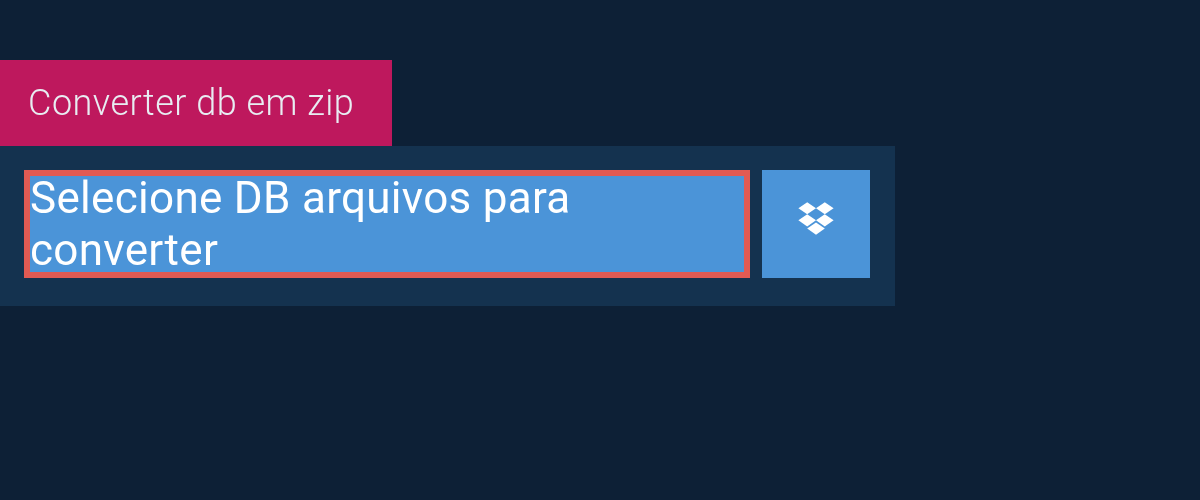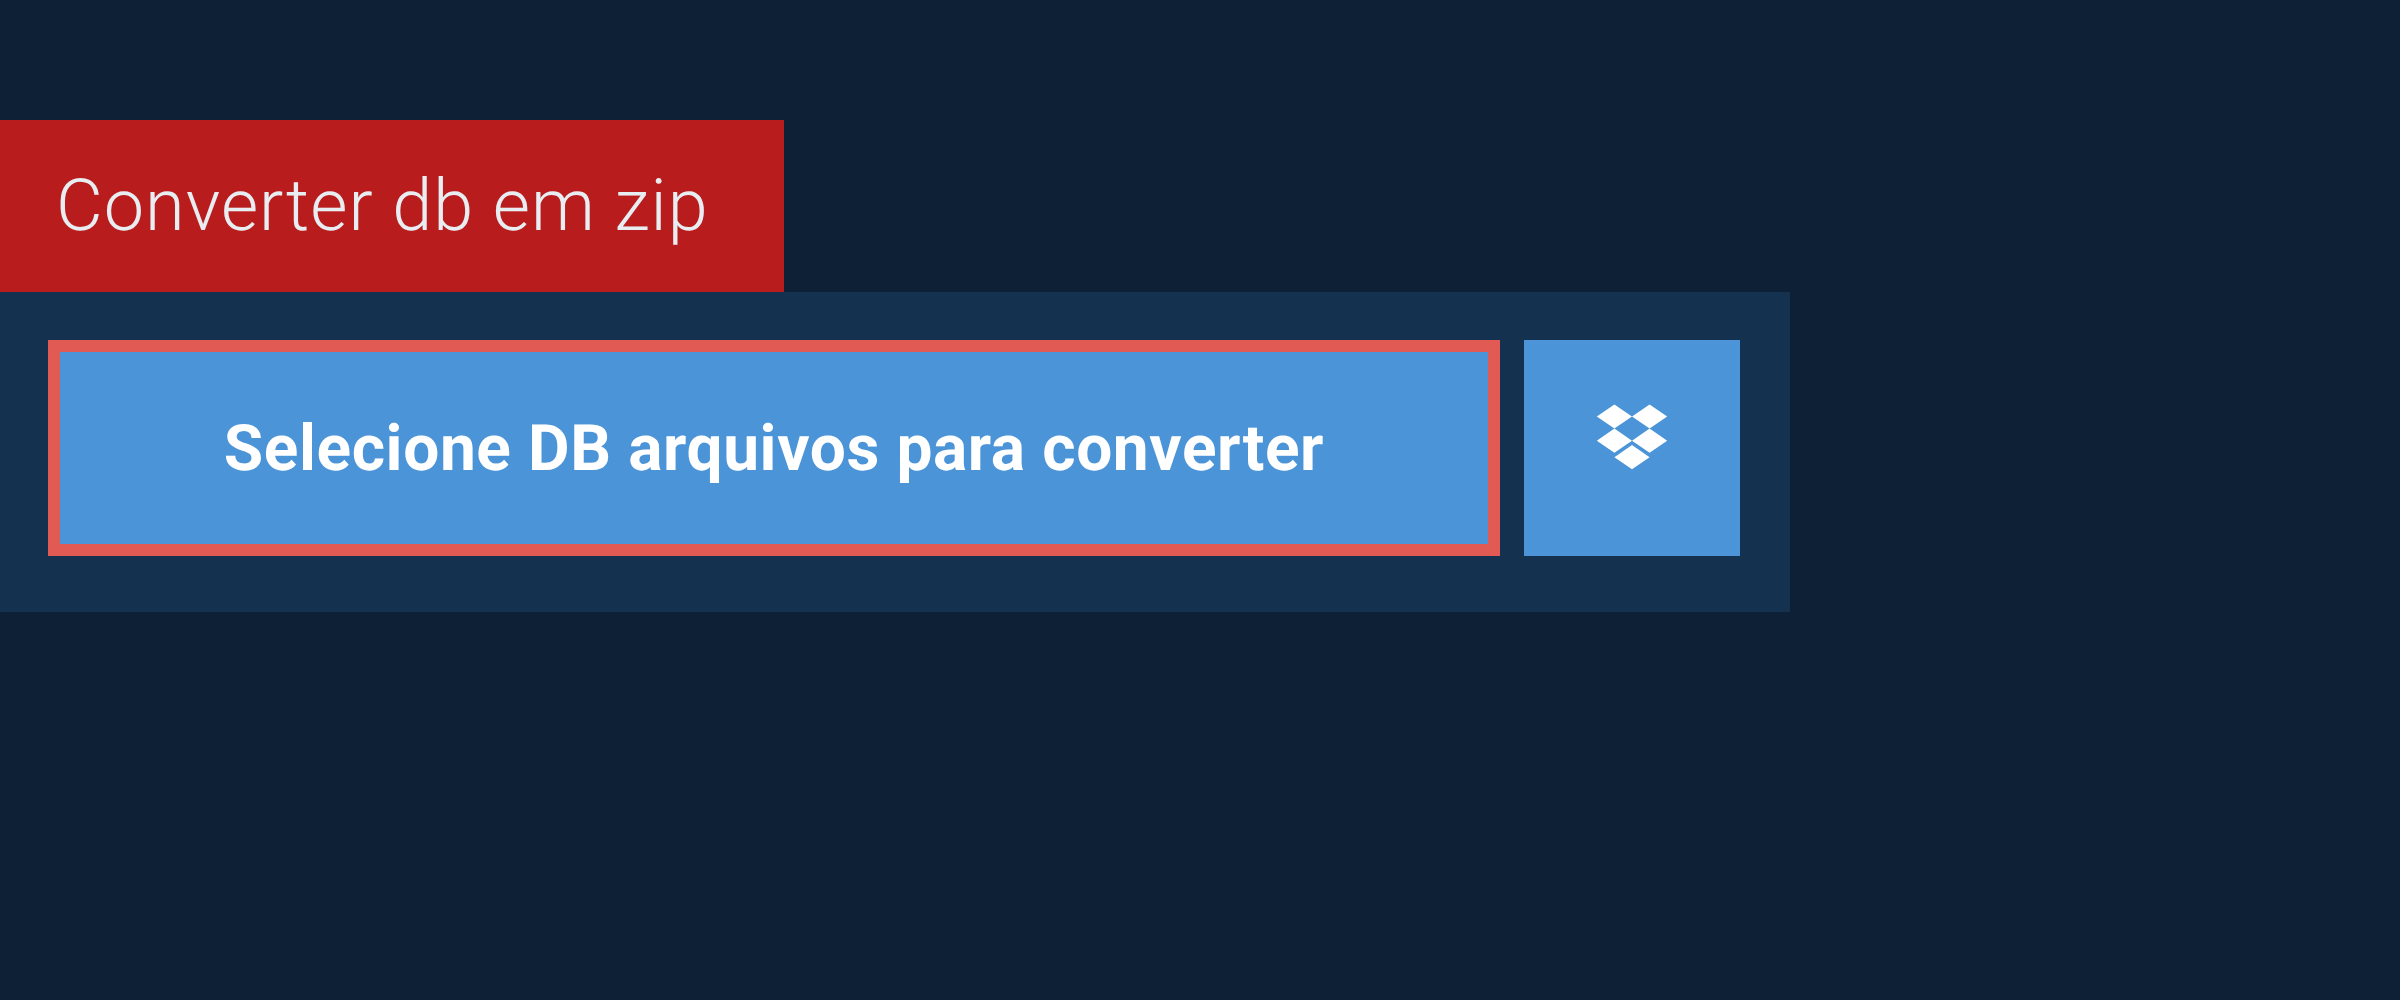--- a/index.html
+++ b/index.html
@@ -12,21 +12,21 @@
       height: 500px;
       background: #0d2036;
       font-family: -apple-system, BlinkMacSystemFont, "Segoe UI", Roboto, Helvetica, Arial, sans-serif;
       overflow: hidden;
     }
     .tab-container {
       margin-top: 60px;
     }
     .tab {
       display: inline-block;
-      background: #b91c1c;
+      background: #be185d;
       color: #e8edf2;
       font-size: 36px;
       font-weight: 300;
       padding: 22px 38px 22px 28px;
       letter-spacing: 0.5px;
     }
     .panel {
       background: #14324f;
       padding: 24px 24px 28px 24px;
       width: 895px;
@@ -35,22 +35,22 @@
       display: flex;
       gap: 12px;
       align-items: stretch;
     }
     .select-button {
       flex: 0 0 auto;
       width: 726px;
       border: 6px solid #e15a53;
       background: #4b94d8;
       color: #ffffff;
-      font-size: 32px;
-      font-weight: 700;
+      font-size: 44px;
+      font-weight: 400;
       display: flex;
       align-items: center;
       justify-content: center;
       cursor: pointer;
       height: 108px;
       letter-spacing: 0.3px;
     }
     .dropbox-button {
       width: 108px;
       height: 108px;

